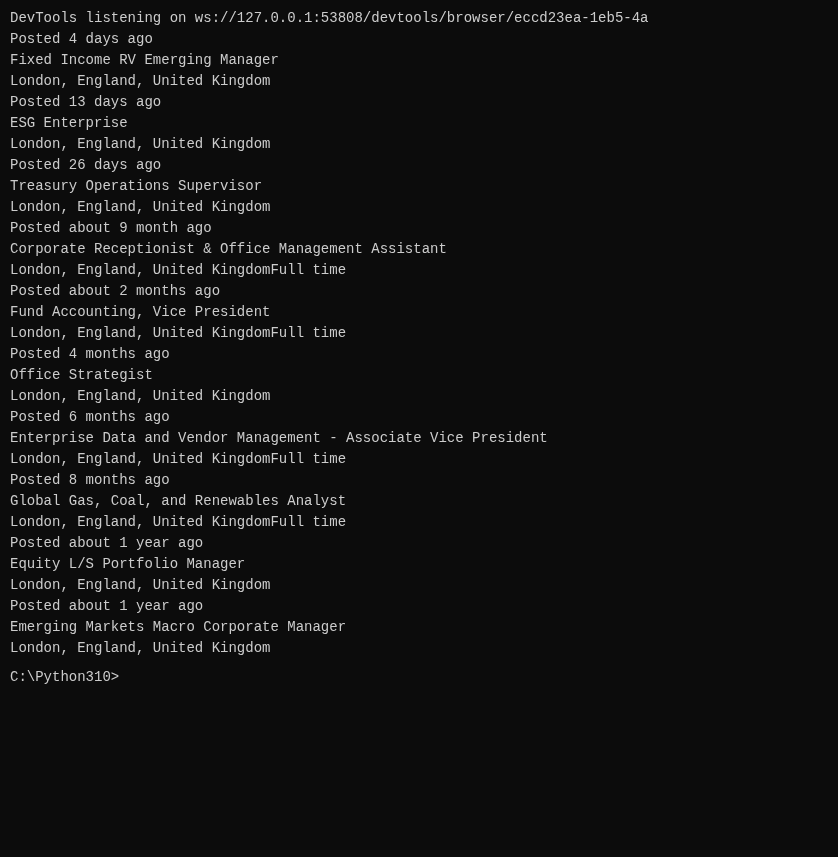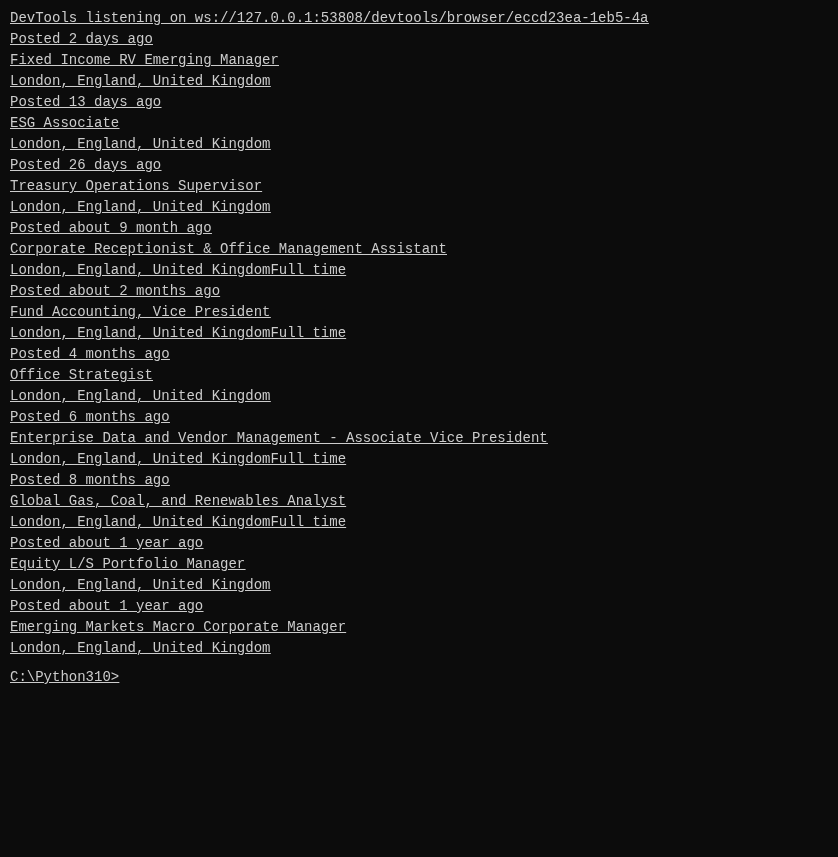--- a/index.html
+++ b/index.html
@@ -1,19 +1,18 @@
 <!DOCTYPE html>
 <html><head>
   <meta charset="utf-8">
   <style>
     * {
       margin: 0;
       padding: 0;
       box-sizing: border-box;
-      text-decoration: underline;
     }
 
     body {
       background-color: #0c0c0c;
       color: #cccccc;
       font-family: 'Courier New', Courier, monospace;
       font-size: 14px;
       line-height: 1.5;
       padding: 8px 10px;
       width: 838px;
@@ -27,25 +26,25 @@
 
     .prompt-line {
       margin-top: 8px;
     }
   </style>
 </head>
 <body>
 
 <div id="terminal-output">
     <div class="terminal-line">DevTools listening on ws://127.0.0.1:53808/devtools/browser/eccd23ea-1eb5-4a</div>
-    <div class="terminal-line">Posted 2 days ago</div>
+    <div class="terminal-line">Posted 4 days ago</div>
     <div class="terminal-line">Fixed Income RV Emerging Manager</div>
     <div class="terminal-line">London, England, United Kingdom</div>
     <div class="terminal-line">Posted 13 days ago</div>
-    <div class="terminal-line">ESG Associate</div>
+    <div class="terminal-line">ESG Enterprise</div>
     <div class="terminal-line">London, England, United Kingdom</div>
     <div class="terminal-line">Posted 26 days ago</div>
     <div class="terminal-line">Treasury Operations Supervisor</div>
     <div class="terminal-line">London, England, United Kingdom</div>
     <div class="terminal-line">Posted about 9 month ago</div>
     <div class="terminal-line">Corporate Receptionist &amp; Office Management Assistant</div>
     <div class="terminal-line">London, England, United KingdomFull time</div>
     <div class="terminal-line">Posted about 2 months ago</div>
     <div class="terminal-line">Fund Accounting, Vice President</div>
     <div class="terminal-line">London, England, United KingdomFull time</div>

